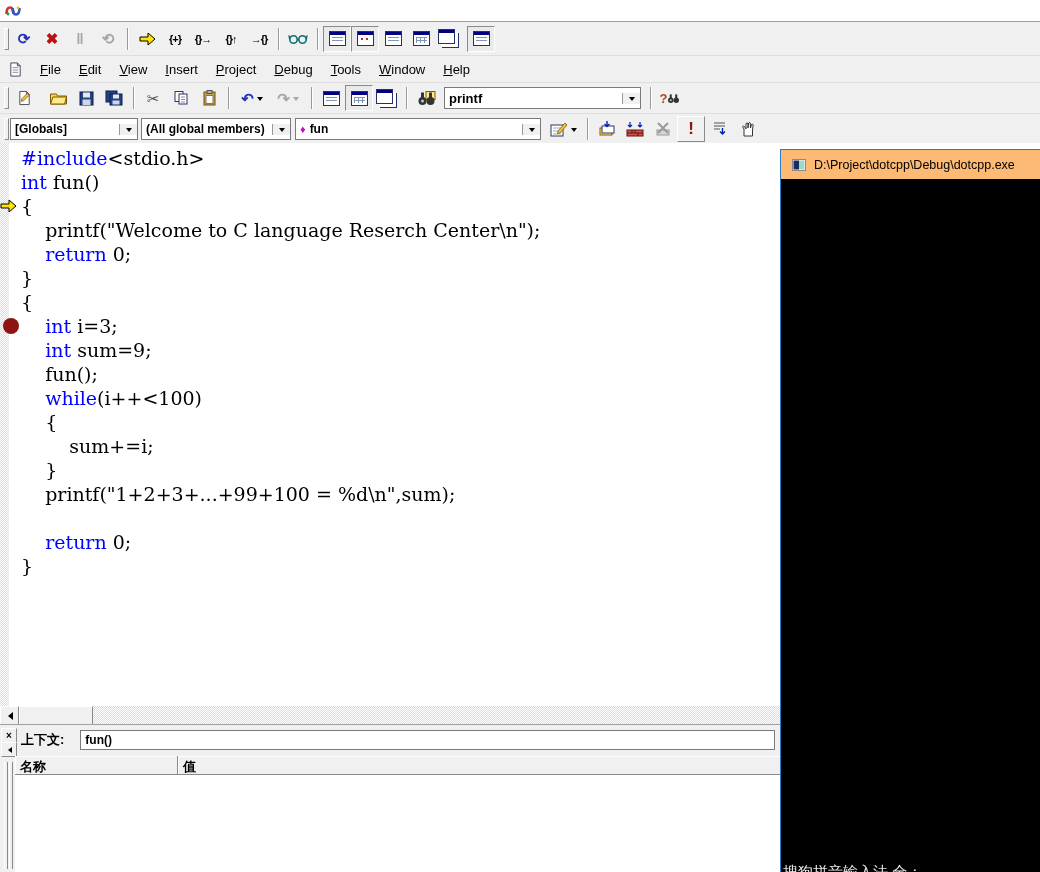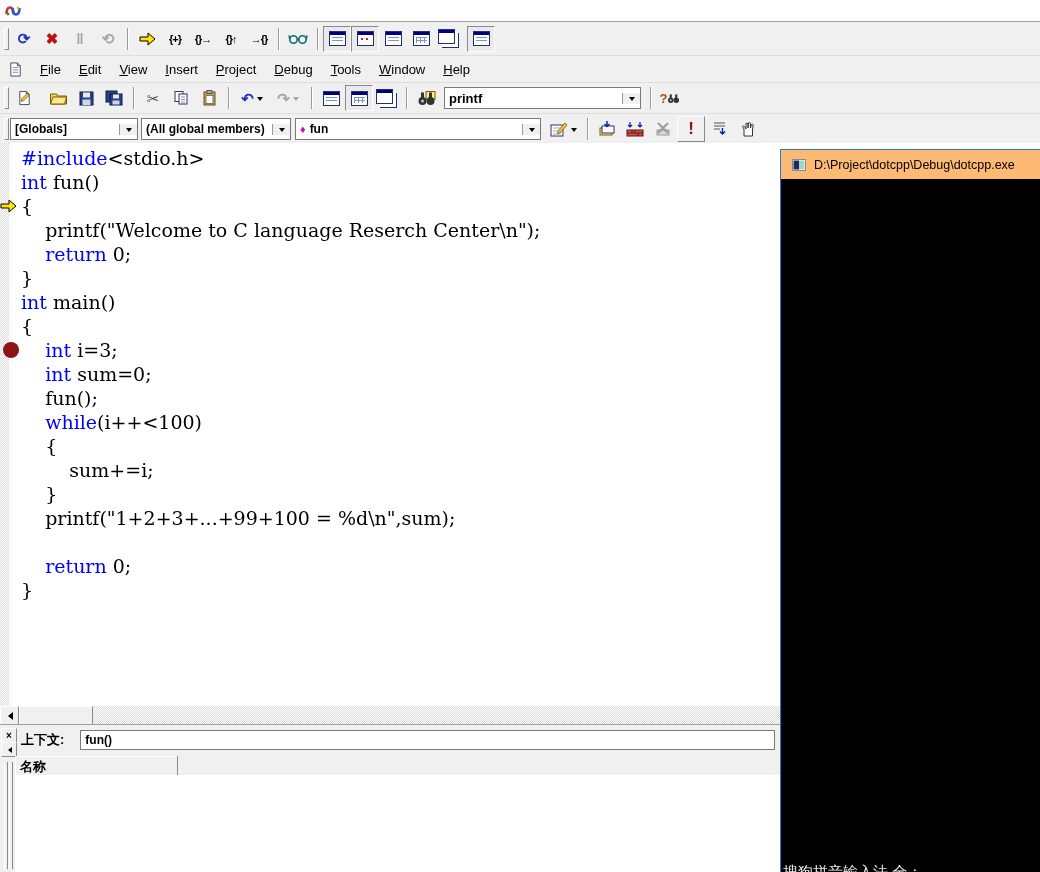--- a/index.html
+++ b/index.html
@@ -90,21 +90,21 @@
             justify-content:center;font-size:10px;line-height:1;font-weight:bold;}
   #panel-close{left:1px;top:3px;}
   #panel-collapse{left:1px;top:17px;}
   .tri-left-sm{width:0;height:0;border:3.5px solid transparent;border-right:4.5px solid #000;margin-right:2px;}
   .panel-grip{position:absolute;left:4px;top:37px;bottom:4px;width:2px;
               border-left:1px solid #fff;border-right:1px solid #8a8a8a;}
   .panel-grip.g2{left:9px;}
   .ctx-row{position:absolute;left:21px;top:5px;display:flex;align-items:center;}
   .ctx-label{font-weight:bold;font-size:13px;margin-right:16px;white-space:nowrap;}
   .ctx-combo{width:695px;height:20px;}
-  .grid-head{position:absolute;left:15px;top:31px;right:0;height:19px;display:flex;flex-direction:column;}
+  .grid-head{position:absolute;left:15px;top:31px;right:0;height:19px;display:flex;}
   .gh-cell{border-right:1px solid #8a8a8a;border-bottom:1px solid #8a8a8a;
            box-shadow:inset 1px 1px 0 #fff;font-weight:bold;font-size:13px;
            padding:2px 5px 0;box-sizing:border-box;background:#f0f0f0;}
   .gh-name{width:163px;}
   .gh-value{flex:1;}
   .grid-body{position:absolute;left:15px;top:50px;right:0;bottom:0;background:#fff;}
 
   
   #console-window{position:absolute;left:780px;top:149px;width:262px;height:726px;
                   background:#000;border:1px solid #2b79c2;z-index:5;overflow:hidden;box-sizing:border-box;}
@@ -397,35 +397,31 @@
         <div class="code-line">
           <span class="code-margin"></span>
           <span class="code-text"><span class="cs-pl">    </span><span class="cs-kw">return</span><span class="cs-pl"> 0;</span></span>
         </div>
         <div class="code-line">
           <span class="code-margin"></span>
           <span class="code-text"><span class="cs-pl">}</span></span>
         </div>
         <div class="code-line">
           <span class="code-margin"></span>
-          <span class="code-text"><span class="cs-kw">int</span><span class="cs-pl"> main()</span></span>
-        </div>
-        <div class="code-line">
-          <span class="code-margin"></span>
           <span class="code-text"><span class="cs-pl">{</span></span>
         </div>
         <div class="code-line">
           <span class="code-margin">
             <i class="bp"></i>
           </span>
           <span class="code-text"><span class="cs-pl">    </span><span class="cs-kw">int</span><span class="cs-pl"> i=3;</span></span>
         </div>
         <div class="code-line">
           <span class="code-margin"></span>
-          <span class="code-text"><span class="cs-pl">    </span><span class="cs-kw">int</span><span class="cs-pl"> sum=0;</span></span>
+          <span class="code-text"><span class="cs-pl">    </span><span class="cs-kw">int</span><span class="cs-pl"> sum=9;</span></span>
         </div>
         <div class="code-line">
           <span class="code-margin"></span>
           <span class="code-text"><span class="cs-pl">    fun();</span></span>
         </div>
         <div class="code-line">
           <span class="code-margin"></span>
           <span class="code-text"><span class="cs-pl">    </span><span class="cs-kw">while</span><span class="cs-pl">(i++&lt;100)</span></span>
         </div>
         <div class="code-line">

